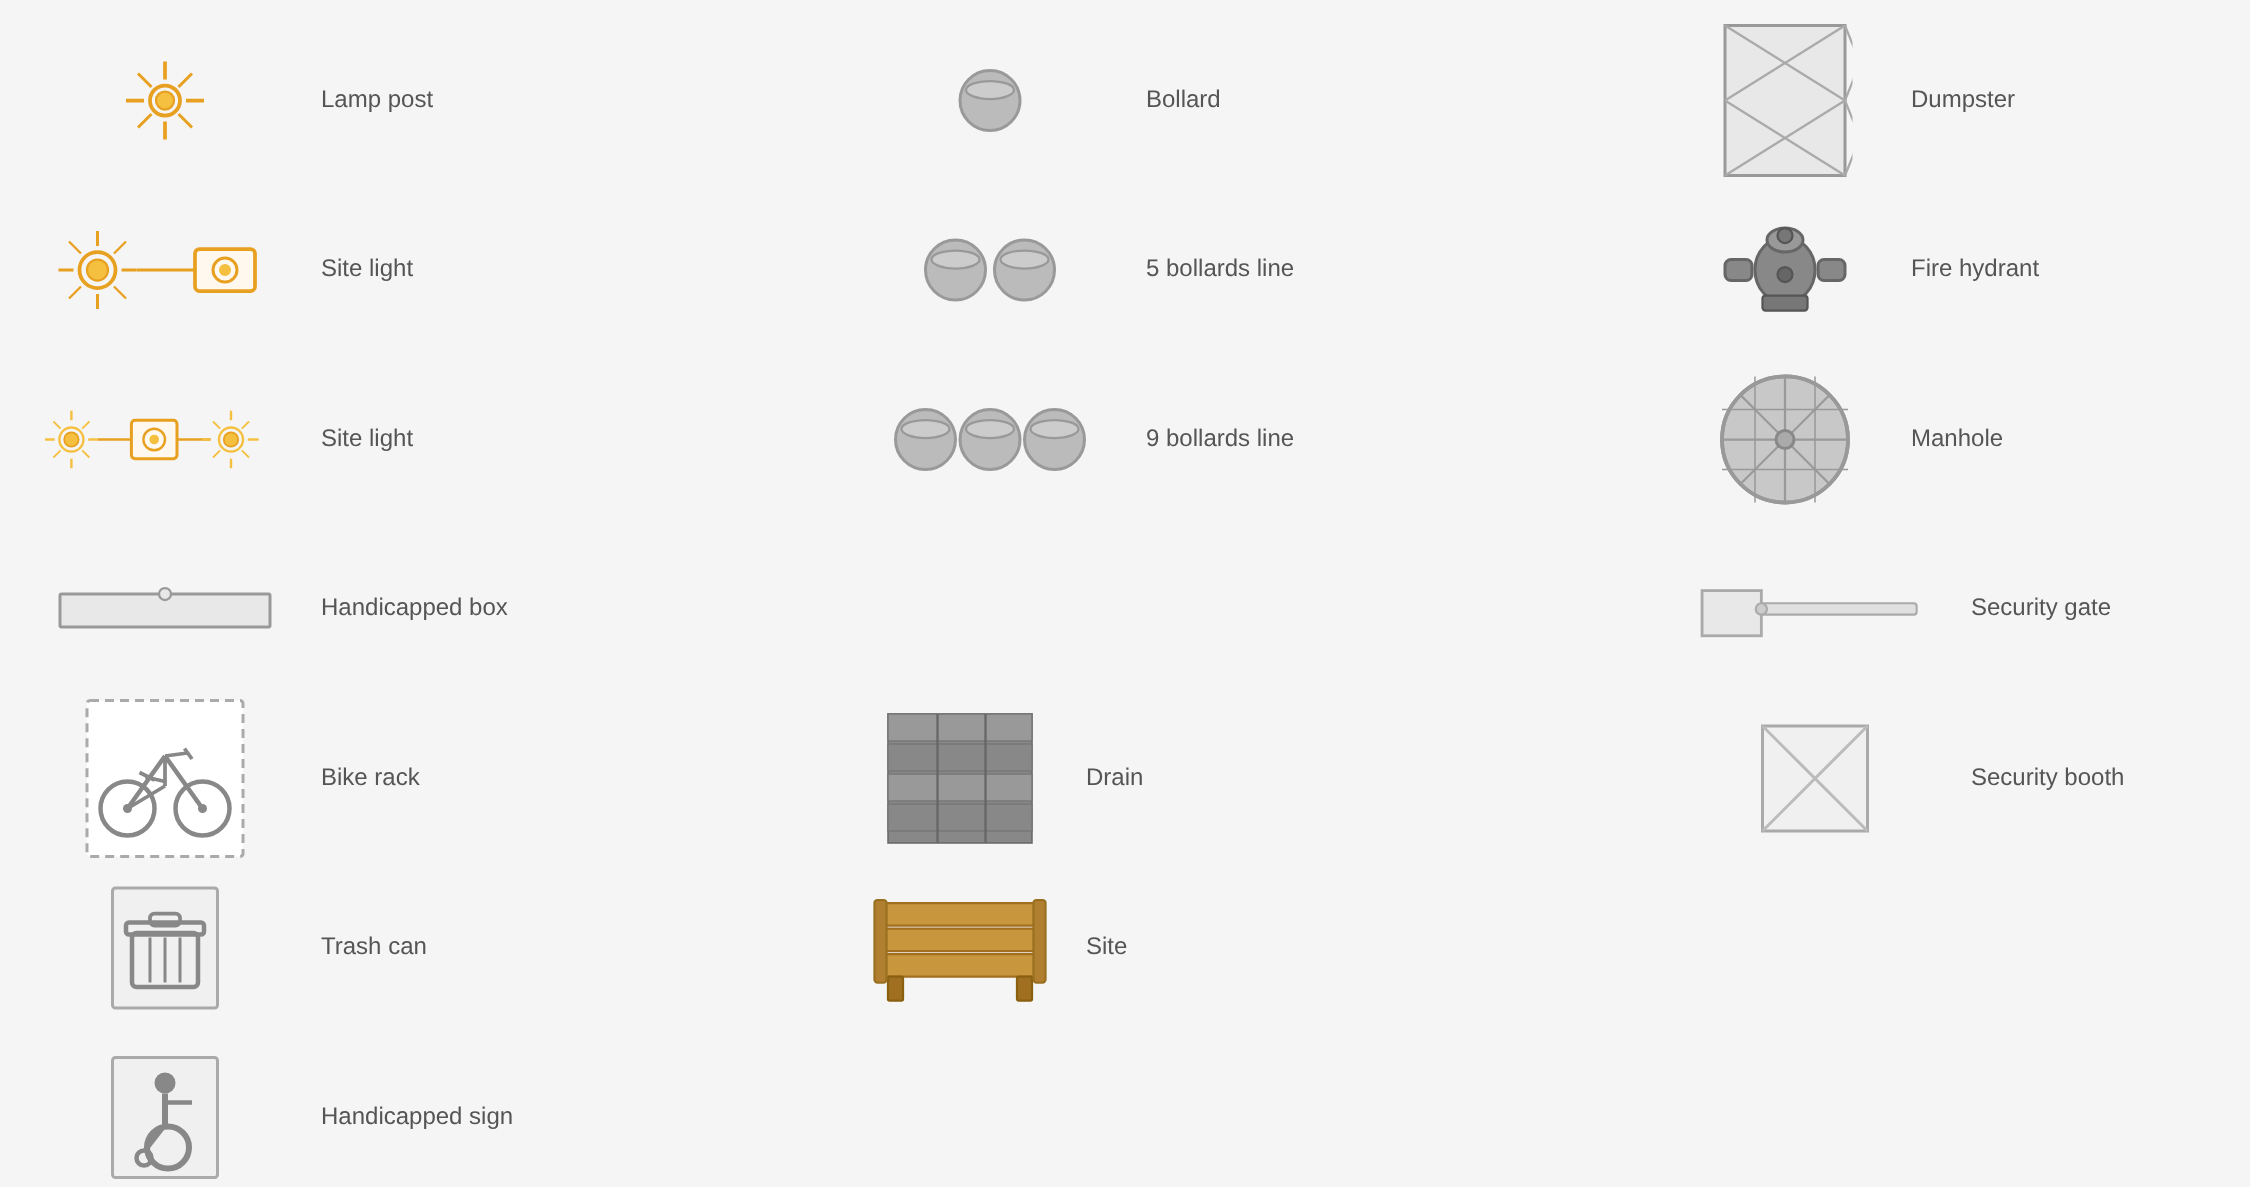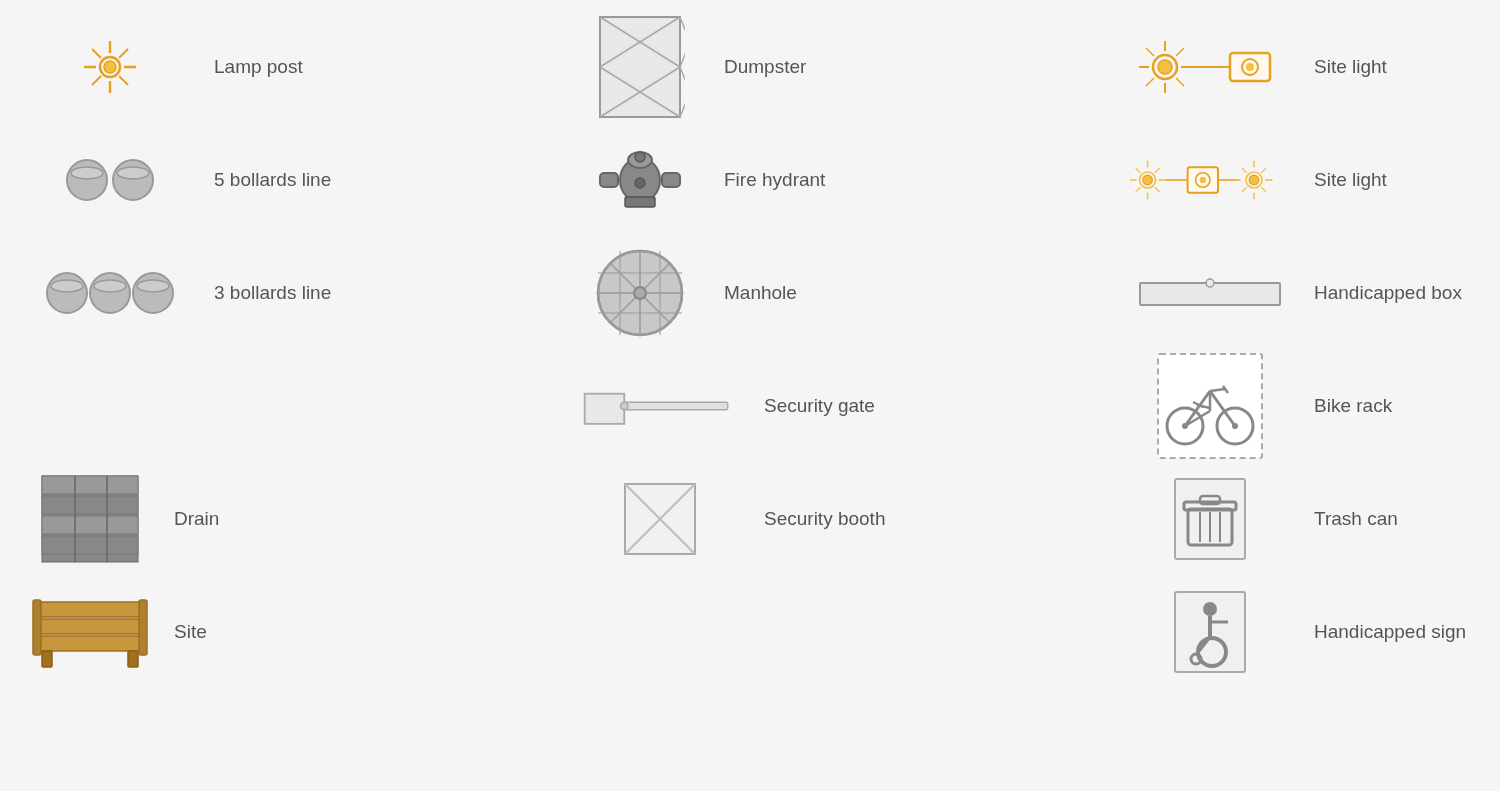--- a/index.html
+++ b/index.html
@@ -25,21 +25,21 @@
       padding: 8px 10px;
     }
     .icon-area {
       width: 160px;
       display: flex;
       align-items: center;
       justify-content: center;
       flex-shrink: 0;
     }
     .label {
-      font-size: 19px;
+      font-size: 16px;
       color: #555;
       white-space: nowrap;
     }
 
     .col3 .icon-area {
       width: 120px;
     }
   </style>
 </head>
 <body>
@@ -60,20 +60,29 @@
 
         <line x1="12" y1="12" x2="21" y2="21" stroke="#e8a020" stroke-width="2"></line>
         <line x1="48" y1="12" x2="39" y2="21" stroke="#e8a020" stroke-width="2"></line>
         <line x1="12" y1="48" x2="21" y2="39" stroke="#e8a020" stroke-width="2"></line>
         <line x1="48" y1="48" x2="39" y2="39" stroke="#e8a020" stroke-width="2"></line>
       </svg>
     </div>
     <span class="label">Lamp post</span>
   </div>
 
+  <div class="item">
+    <div class="icon-area">
+      <svg viewBox="0 0 50 50" width="50" height="50">
+        <circle cx="25" cy="25" r="20" fill="#bbb" stroke="#999" stroke-width="2"></circle>
+        <ellipse cx="25" cy="18" rx="16" ry="6" fill="#ccc" stroke="#999" stroke-width="1.5"></ellipse>
+      </svg>
+    </div>
+    <span class="label">Bollard</span>
+  </div>
 
   <div class="item col3">
     <div class="icon-area">
       <svg viewBox="0 0 90 110" width="90" height="110">
         <rect x="5" y="5" width="80" height="100" fill="#e8e8e8" stroke="#999" stroke-width="2"></rect>
 
         <line x1="5" y1="5" x2="85" y2="55" stroke="#aaa" stroke-width="1.5"></line>
         <line x1="85" y1="5" x2="5" y2="55" stroke="#aaa" stroke-width="1.5"></line>
         <line x1="5" y1="55" x2="85" y2="105" stroke="#aaa" stroke-width="1.5"></line>
         <line x1="85" y1="55" x2="5" y2="105" stroke="#aaa" stroke-width="1.5"></line>
@@ -184,21 +193,21 @@
     <div class="icon-area">
       <svg viewBox="0 0 130 50" width="130" height="50">
         <circle cx="22" cy="25" r="20" fill="#bbb" stroke="#999" stroke-width="2"></circle>
         <ellipse cx="22" cy="18" rx="16" ry="6" fill="#ccc" stroke="#999" stroke-width="1.5"></ellipse>
         <circle cx="65" cy="25" r="20" fill="#bbb" stroke="#999" stroke-width="2"></circle>
         <ellipse cx="65" cy="18" rx="16" ry="6" fill="#ccc" stroke="#999" stroke-width="1.5"></ellipse>
         <circle cx="108" cy="25" r="20" fill="#bbb" stroke="#999" stroke-width="2"></circle>
         <ellipse cx="108" cy="18" rx="16" ry="6" fill="#ccc" stroke="#999" stroke-width="1.5"></ellipse>
       </svg>
     </div>
-    <span class="label">3 bollards line</span>
+    <span class="label">9 bollards line</span>
   </div>
 
   <div class="item col3">
     <div class="icon-area">
       <svg viewBox="0 0 90 90" width="90" height="90">
         <circle cx="45" cy="45" r="42" fill="#c8c8c8" stroke="#999" stroke-width="2.5"></circle>
 
         <line x1="3" y1="45" x2="87" y2="45" stroke="#999" stroke-width="1.5"></line>
         <line x1="45" y1="3" x2="45" y2="87" stroke="#999" stroke-width="1.5"></line>
         <line x1="15" y1="15" x2="75" y2="75" stroke="#999" stroke-width="1.5"></line>

